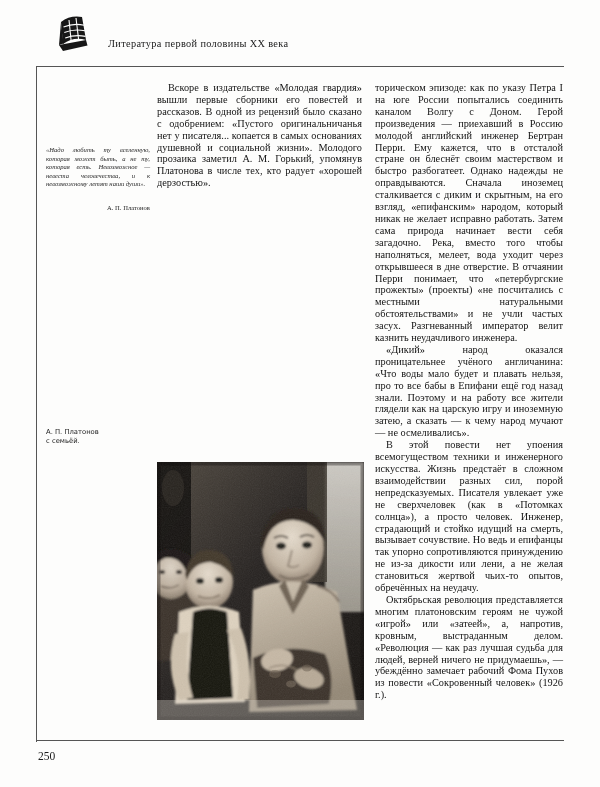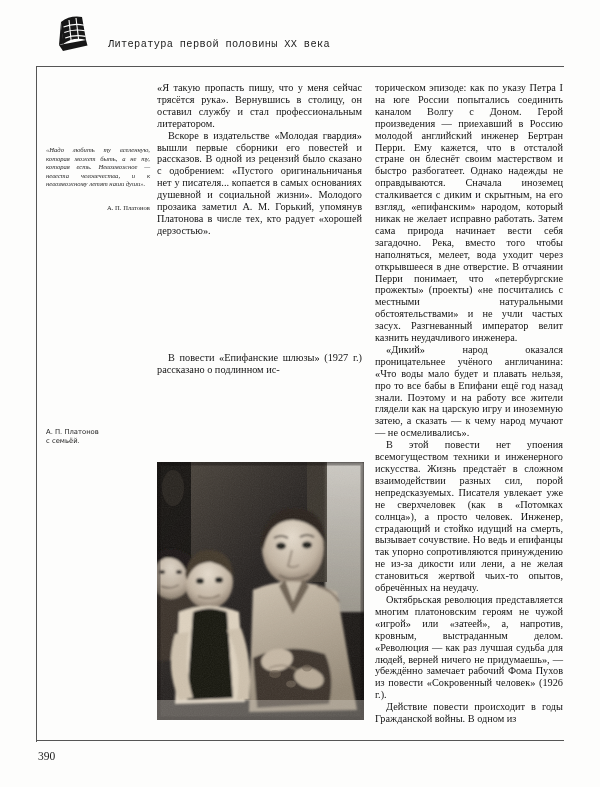--- a/index.html
+++ b/index.html
@@ -34,21 +34,21 @@
     position: absolute;
     left: 4px;
     top: 0px;
     width: 36px;
     height: 40px;
   }
   .runhead-title {
     position: absolute;
     left: 56px;
     top: 24px;
-    font-family: Liberation Mono, monospace;
+    font-family: Liberation Serif, serif;
     font-size: 10.3px;
     letter-spacing: 0.35px;
     color: #1b1b1b;
     white-space: nowrap;
   }
 
   
   .frame-top {
     position: absolute;
     left: 36px;
@@ -193,27 +193,25 @@
   </div>
 
   <div class="frame-top"></div>
   <div class="frame-left"></div>
   <div class="frame-bottom"></div>
 
   <div class="margin-note">«Надо любить ту вселенную, которая может быть, а не ту, которая есть. Невозможное — невеста человечества, и к невозможному летят наши души».</div>
   <div class="margin-note-attrib">А. П. Платонов</div>
 
   <div class="col col-mid">
-    <p class="noindent">«Я такую пропасть пишу, что у меня сейчас трясётся рука». Вернувшись в столицу, он оставил службу и стал профессиональным литератором.</p>
     <p>Вскоре в издательстве «Молодая гвардия» вышли первые сборники его повестей и рассказов. В одной из рецензий было сказано с одобрением: «Пустого оригинальничанья нет у писателя... копается в самых основаниях душевной и социальной жизни». Молодого прозаика заметил А. М. Горький, упомянув Платонова в числе тех, кто радует «хорошей дерзостью».</p>
   </div>
 
 
   <div class="col col-mid" style="top:352px;">
-    <p>В повести «Епифанские шлюзы» (1927 г.) рассказано о подлинном ис-</p>
   </div>
 
   <div class="photo-caption" style="white-space: pre-line;">А. П. Платонов
 с семьёй.</div>
 
   <div class="photo">
     <svg width="207" height="258" viewBox="0 0 207 258" role="img">
       <defs>
         <linearGradient id="bg" x1="0" y1="0" x2="1" y2="1">
           <stop offset="0%" stop-color="#514a41"></stop>
@@ -309,18 +307,17 @@
       <rect x="0" y="0" width="207" height="258" fill="none" stroke="#0c0a08" stroke-width="7" opacity="0.35"></rect>
       <rect x="0" y="238" width="207" height="20" fill="#d9d4cb" opacity="0.35"></rect>
     </svg>
   </div>
 
   <div class="col col-right">
     <p class="noindent">торическом эпизоде: как по указу Петра I на юге России попытались соединить каналом Волгу с Доном. Герой произведения — приехавший в Россию молодой английский инженер Бертран Перри. Ему кажется, что в отсталой стране он блеснёт своим мастерством и быстро разбогатеет. Однако надежды не оправдываются. Сначала иноземец сталкивается с диким и скрытным, на его взгляд, «епифанским» народом, который никак не желает исправно работать. Затем сама природа начинает вести себя загадочно. Река, вместо того чтобы наполняться, мелеет, вода уходит через открывшееся в дне отверстие. В отчаянии Перри понимает, что «петербургские прожекты» (проекты) «не посчитались с местными натуральными обстоятельствами» и не учли частых засух. Разгневанный император велит казнить неудачливого инженера.</p>
     <p>«Дикий» народ оказался проницательнее учёного англичанина: «Что воды мало будет и плавать нельзя, про то все бабы в Епифани ещё год назад знали. Поэтому и на работу все жители глядели как на царскую игру и иноземную затею, а сказать — к чему народ мучают — не осмеливались».</p>
     <p>В этой повести нет упоения всемогуществом техники и инженерного искусства. Жизнь предстаёт в сложном взаимодействии разных сил, порой непредсказуемых. Писателя увлекает уже не сверхчеловек (как в «Потомках солнца»), а просто человек. Инженер, страдающий и стойко идущий на смерть, вызывает сочувствие. Но ведь и епифанцы так упорно сопротивляются принуждению не из-за дикости или лени, а не желая становиться жертвой чьих-то опытов, обречённых на неудачу.</p>
     <p>Октябрьская революция представляется многим платоновским героям не чужой «игрой» или «затеей», а, напротив, кровным, выстраданным делом. «Революция — как раз лучшая судьба для людей, верней ничего не придумаешь», — убеждённо замечает рабочий Фома Пухов из повести «Сокровенный человек» (1926 г.).</p>
-    <p>Действие повести происходит в годы Гражданской войны. В одном из</p>
-  </div>
-
-  <div class="folio">390</div>
+  </div>
+
+  <div class="folio">250</div>
 
 </div>
 
 </body></html>

